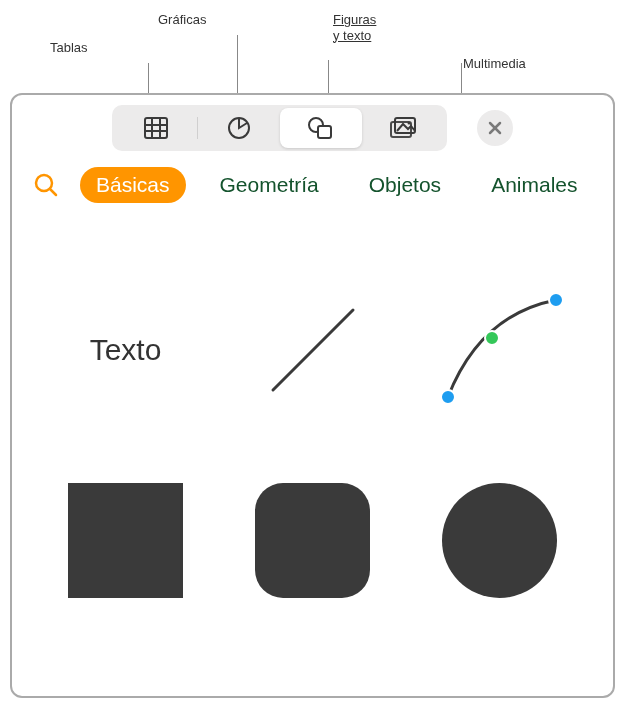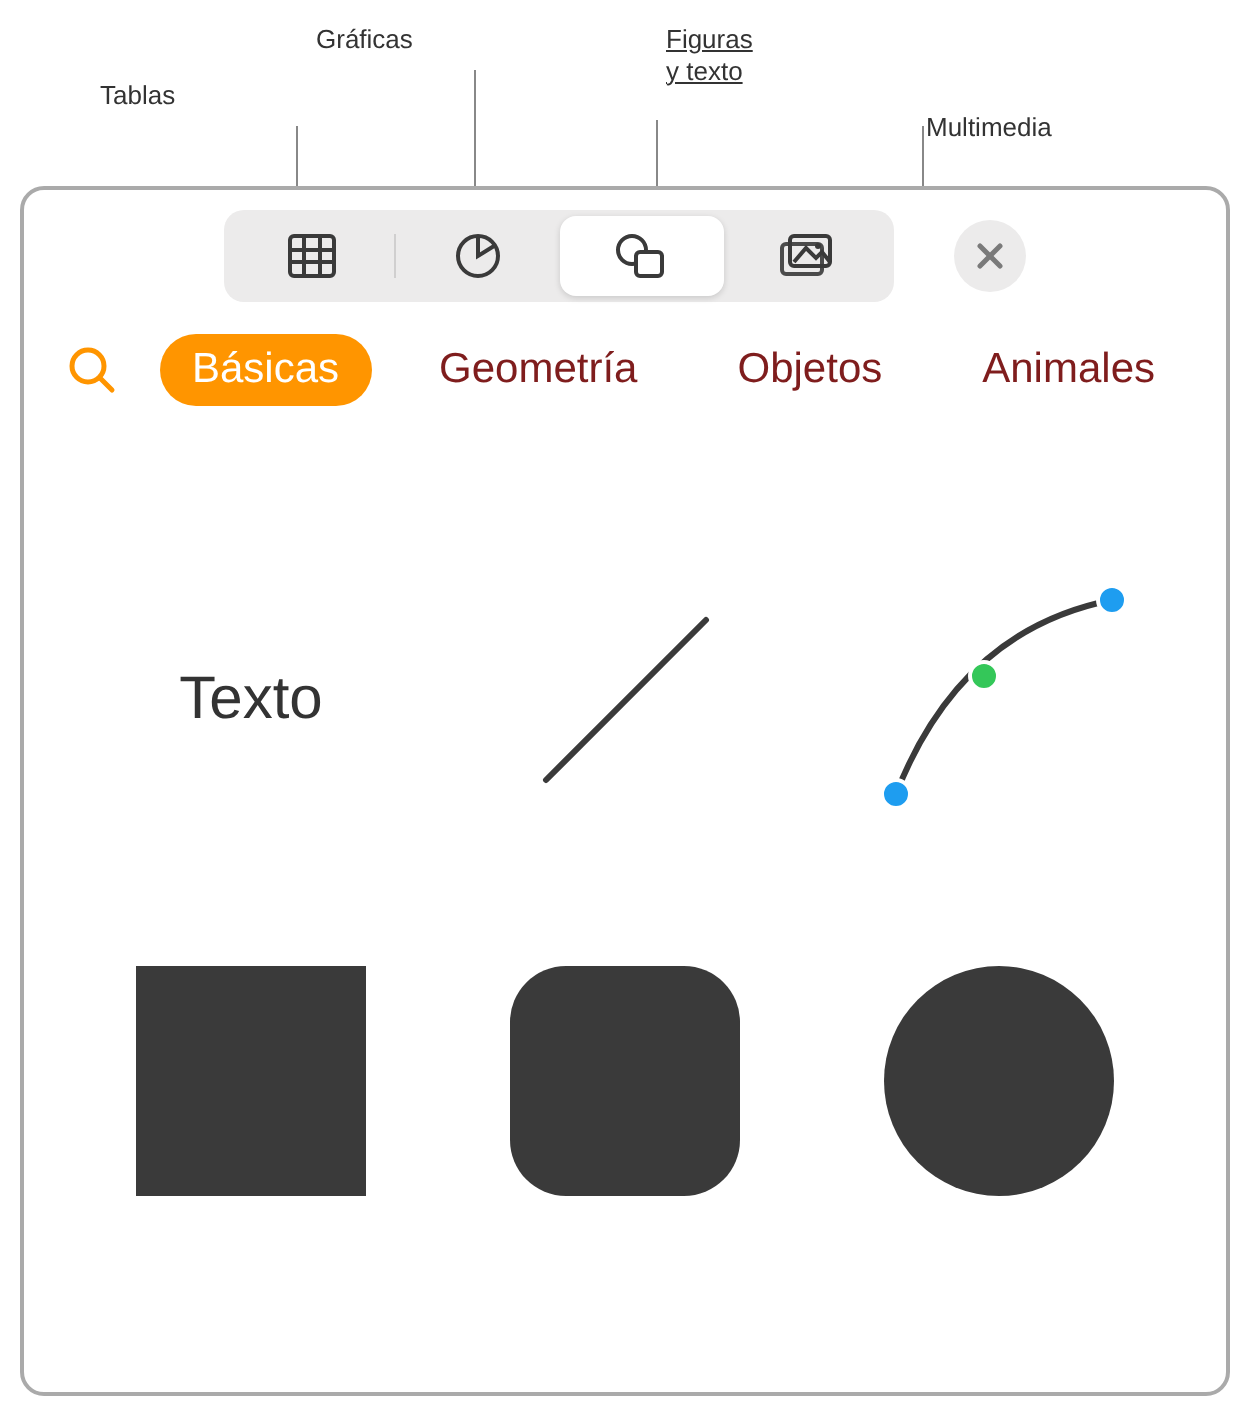--- a/index.html
+++ b/index.html
@@ -90,21 +90,21 @@
       gap: 18px;
       padding: 8px 18px 12px;
     }
     .search-icon {
       color: #FF9500;
       width: 32px; height: 32px;
       display: flex; align-items: center; justify-content: center;
     }
     .cat-tab {
       font-size: 21px;
-      color: #7f1d1d;
+      color: #14532d;
       padding: 6px 16px;
       border-radius: 20px;
     }
     .cat-tab.active {
       background: #FF9500;
       color: #fff;
       font-weight: 500;
     }
     
     .shapes-grid {

